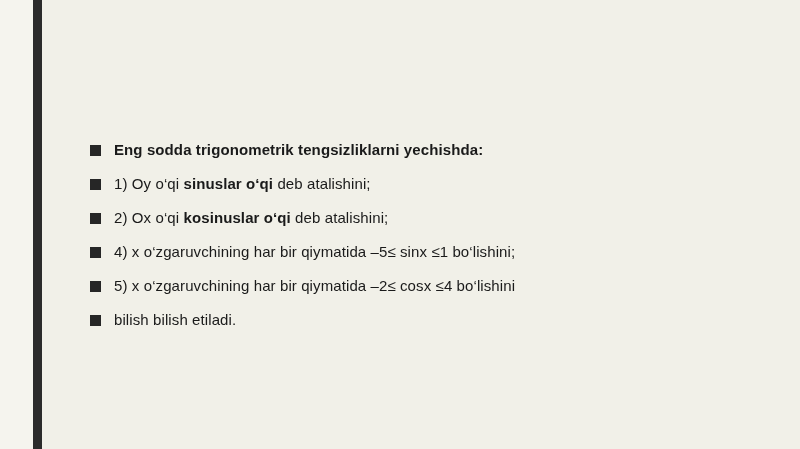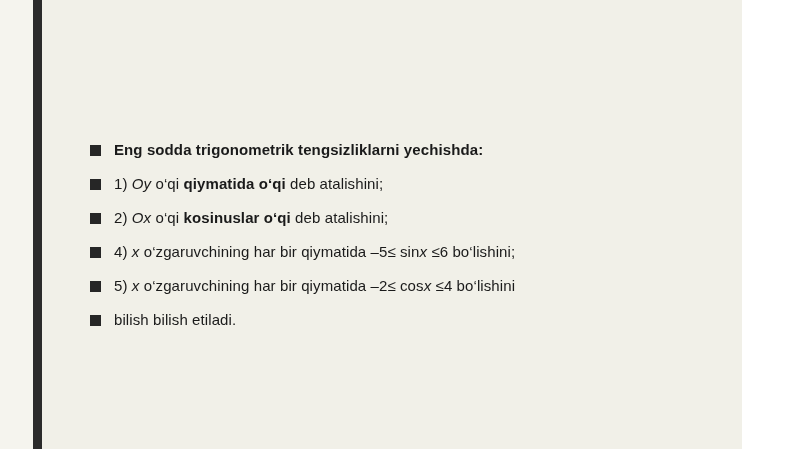--- a/index.html
+++ b/index.html
@@ -8,21 +8,21 @@
   }
   body {
     width: 800px;
     height: 449px;
     background: #ffffff;
     font-family: "Liberation Sans", sans-serif;
     overflow: hidden;
   }
   .slide {
     position: relative;
-    width: 742px;
+    width: 800px;
     height: 449px;
     background: #f1f0e8;
     box-sizing: border-box;
   }
   .left-margin-strip {
     position: absolute;
     left: 0;
     top: 0;
     width: 33px;
     height: 449px;
@@ -55,44 +55,44 @@
     margin-right: 13px;
     flex: 0 0 auto;
   }
   .bullet-text {
     font-size: 15px;
     line-height: 19px;
     color: #1a1a1a;
     letter-spacing: 0.1px;
   }
   .b { font-weight: bold; }
-  .i { font-style: italic; }
+  .i { }
 </style>
 </head>
 <body>
 
 <div class="slide">
   <div class="left-margin-strip"></div>
   <div class="accent-bar"></div>
   <div class="content" id="bullet-list">
       <div class="bullet-row">
         <div class="bullet-marker"></div>
         <div class="bullet-text"><span class="b">Eng sodda trigonometrik tengsizliklarni yechishda:</span></div>
       </div>
       <div class="bullet-row">
         <div class="bullet-marker"></div>
-        <div class="bullet-text"><span>1) </span><span class="i">Oy</span><span> o‘qi </span><span class="b">qiymatida o‘qi</span><span> deb atalishini;</span></div>
+        <div class="bullet-text"><span>1) </span><span class="i">Oy</span><span> o‘qi </span><span class="b">sinuslar o‘qi</span><span> deb atalishini;</span></div>
       </div>
       <div class="bullet-row">
         <div class="bullet-marker"></div>
         <div class="bullet-text"><span>2) </span><span class="i">Ox</span><span> o‘qi </span><span class="b">kosinuslar o‘qi</span><span> deb atalishini;</span></div>
       </div>
       <div class="bullet-row">
         <div class="bullet-marker"></div>
-        <div class="bullet-text"><span>4) </span><span class="i">x</span><span> o‘zgaruvchining har bir qiymatida –5≤ sin</span><span class="i">x</span><span> ≤6 bo‘lishini;</span></div>
+        <div class="bullet-text"><span>4) </span><span class="i">x</span><span> o‘zgaruvchining har bir qiymatida –5≤ sin</span><span class="i">x</span><span> ≤1 bo‘lishini;</span></div>
       </div>
       <div class="bullet-row">
         <div class="bullet-marker"></div>
         <div class="bullet-text"><span>5) </span><span class="i">x</span><span> o‘zgaruvchining har bir qiymatida –2≤ cos</span><span class="i">x</span><span> ≤4 bo‘lishini</span></div>
       </div>
       <div class="bullet-row">
         <div class="bullet-marker"></div>
         <div class="bullet-text"><span>bilish bilish etiladi.</span></div>
       </div>
     </div>

